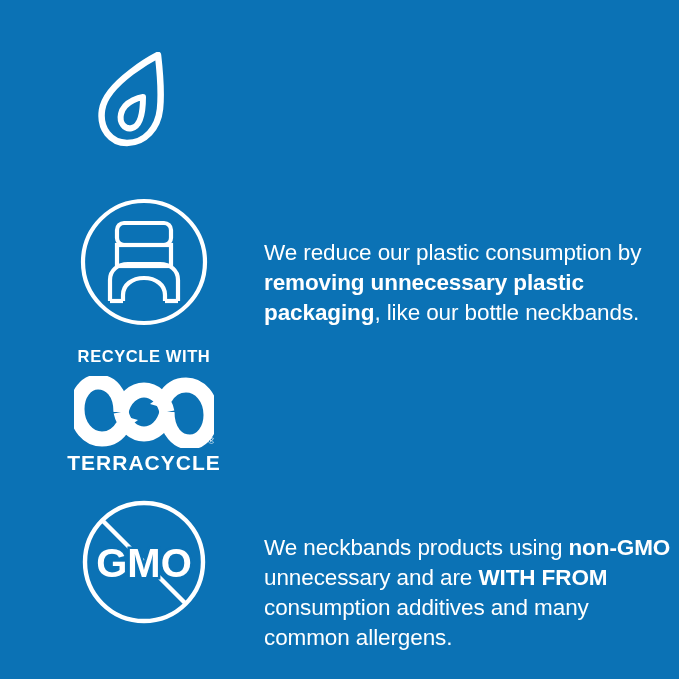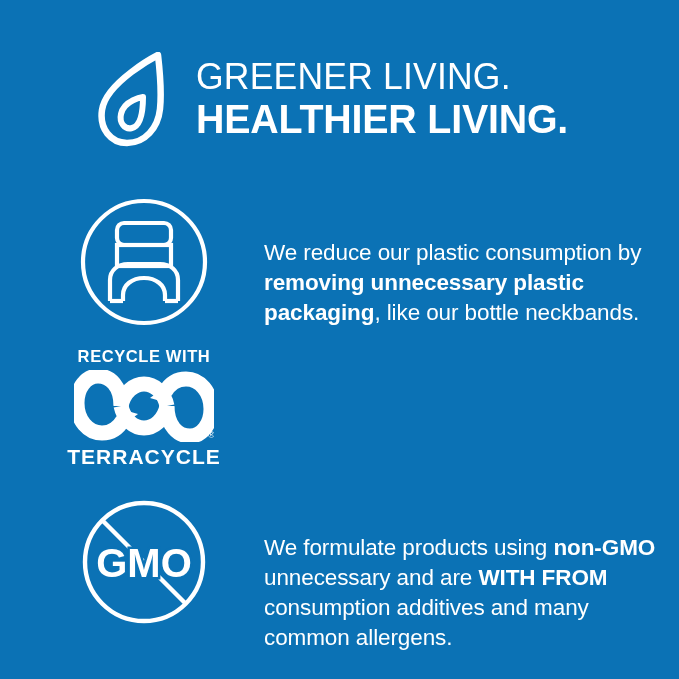--- a/index.html
+++ b/index.html
@@ -114,21 +114,21 @@
     width: 142px;
     display: flex;
     flex-direction: column;
     align-items: center;
   }
   .tc-top {
     font-size: 16.5px;
     font-weight: 700;
     letter-spacing: 0.6px;
     line-height: 1;
-    margin-bottom: 5px;
+    margin-bottom: 11px;
     white-space: nowrap;
   }
   .tc-loop { width: 140px; height: 72px; display: block; }
   .tc-bottom {
     font-size: 21px;
     font-weight: 700;
     letter-spacing: 1.0px;
     line-height: 1;
     margin-top: 4px;
     white-space: nowrap;
@@ -140,24 +140,20 @@
 </head>
 <body>
 
 <div class="header">
 
   <svg class="leaf-logo" viewBox="0 0 82 96" fill="none" aria-hidden="true">
     <path d="M62 3 C62 3 10 30 6 58 C3.2 77 15 91 31 91 C49 91 62 76 64 57 C66 38 62 3 62 3 Z" stroke="#ffffff" stroke-width="6.5" stroke-linejoin="round" fill="none"></path>
     <path d="M47 45 C47 45 28 48 25 62 C23 71 29 78 36 76 C44 74 47 62 47 45 Z" stroke="#ffffff" stroke-width="6" stroke-linejoin="round" fill="none"></path>
   </svg>
 
-  <div class="headline-block">
-    <div class="headline-1">GREENER LIVING.</div>
-    <div class="headline-2">HEALTHIER LIVING.</div>
-  </div>
 </div>
 
 <div class="row row-1">
   <div class="icon-cell">
     <svg class="bottle-icon" viewBox="0 0 132 132" fill="none" aria-hidden="true">
       <circle cx="66" cy="66" r="61" stroke="#ffffff" stroke-width="4.2" fill="none"></circle>
 
       <rect x="39" y="27" width="54" height="22" rx="7" stroke="#ffffff" stroke-width="4.2" fill="none"></rect>
 
       <rect x="39" y="49" width="54" height="21" stroke="#ffffff" stroke-width="4.2" fill="none"></rect>
@@ -203,16 +199,16 @@
 <div class="row row-3">
   <div class="icon-cell">
     <svg class="gmo-icon" viewBox="0 0 128 128" fill="none" aria-hidden="true">
       <circle cx="64" cy="64" r="59" stroke="#ffffff" stroke-width="4.4" fill="none"></circle>
       <line x1="22" y1="22" x2="106" y2="106" stroke="#ffffff" stroke-width="4.4"></line>
       <text x="64" y="79" text-anchor="middle" font-family="Liberation Sans, sans-serif" font-size="40" font-weight="bold" fill="#ffffff" stroke="#0B72B5" stroke-width="5" paint-order="stroke">GMO</text>
     </svg>
   </div>
   <div class="text-cell">
     <p class="body-text">
-      <span>We formulate products using </span><b>non-GMO</b><span> unnecessary and are </span><b>WITH FROM</b><span> consumption additives and many common allergens.</span>
+      <span>We neckbands products using </span><b>non-GMO</b><span> unnecessary and are </span><b>WITH FROM</b><span> consumption additives and many common allergens.</span>
     </p>
   </div>
 </div>
 
 </body></html>

